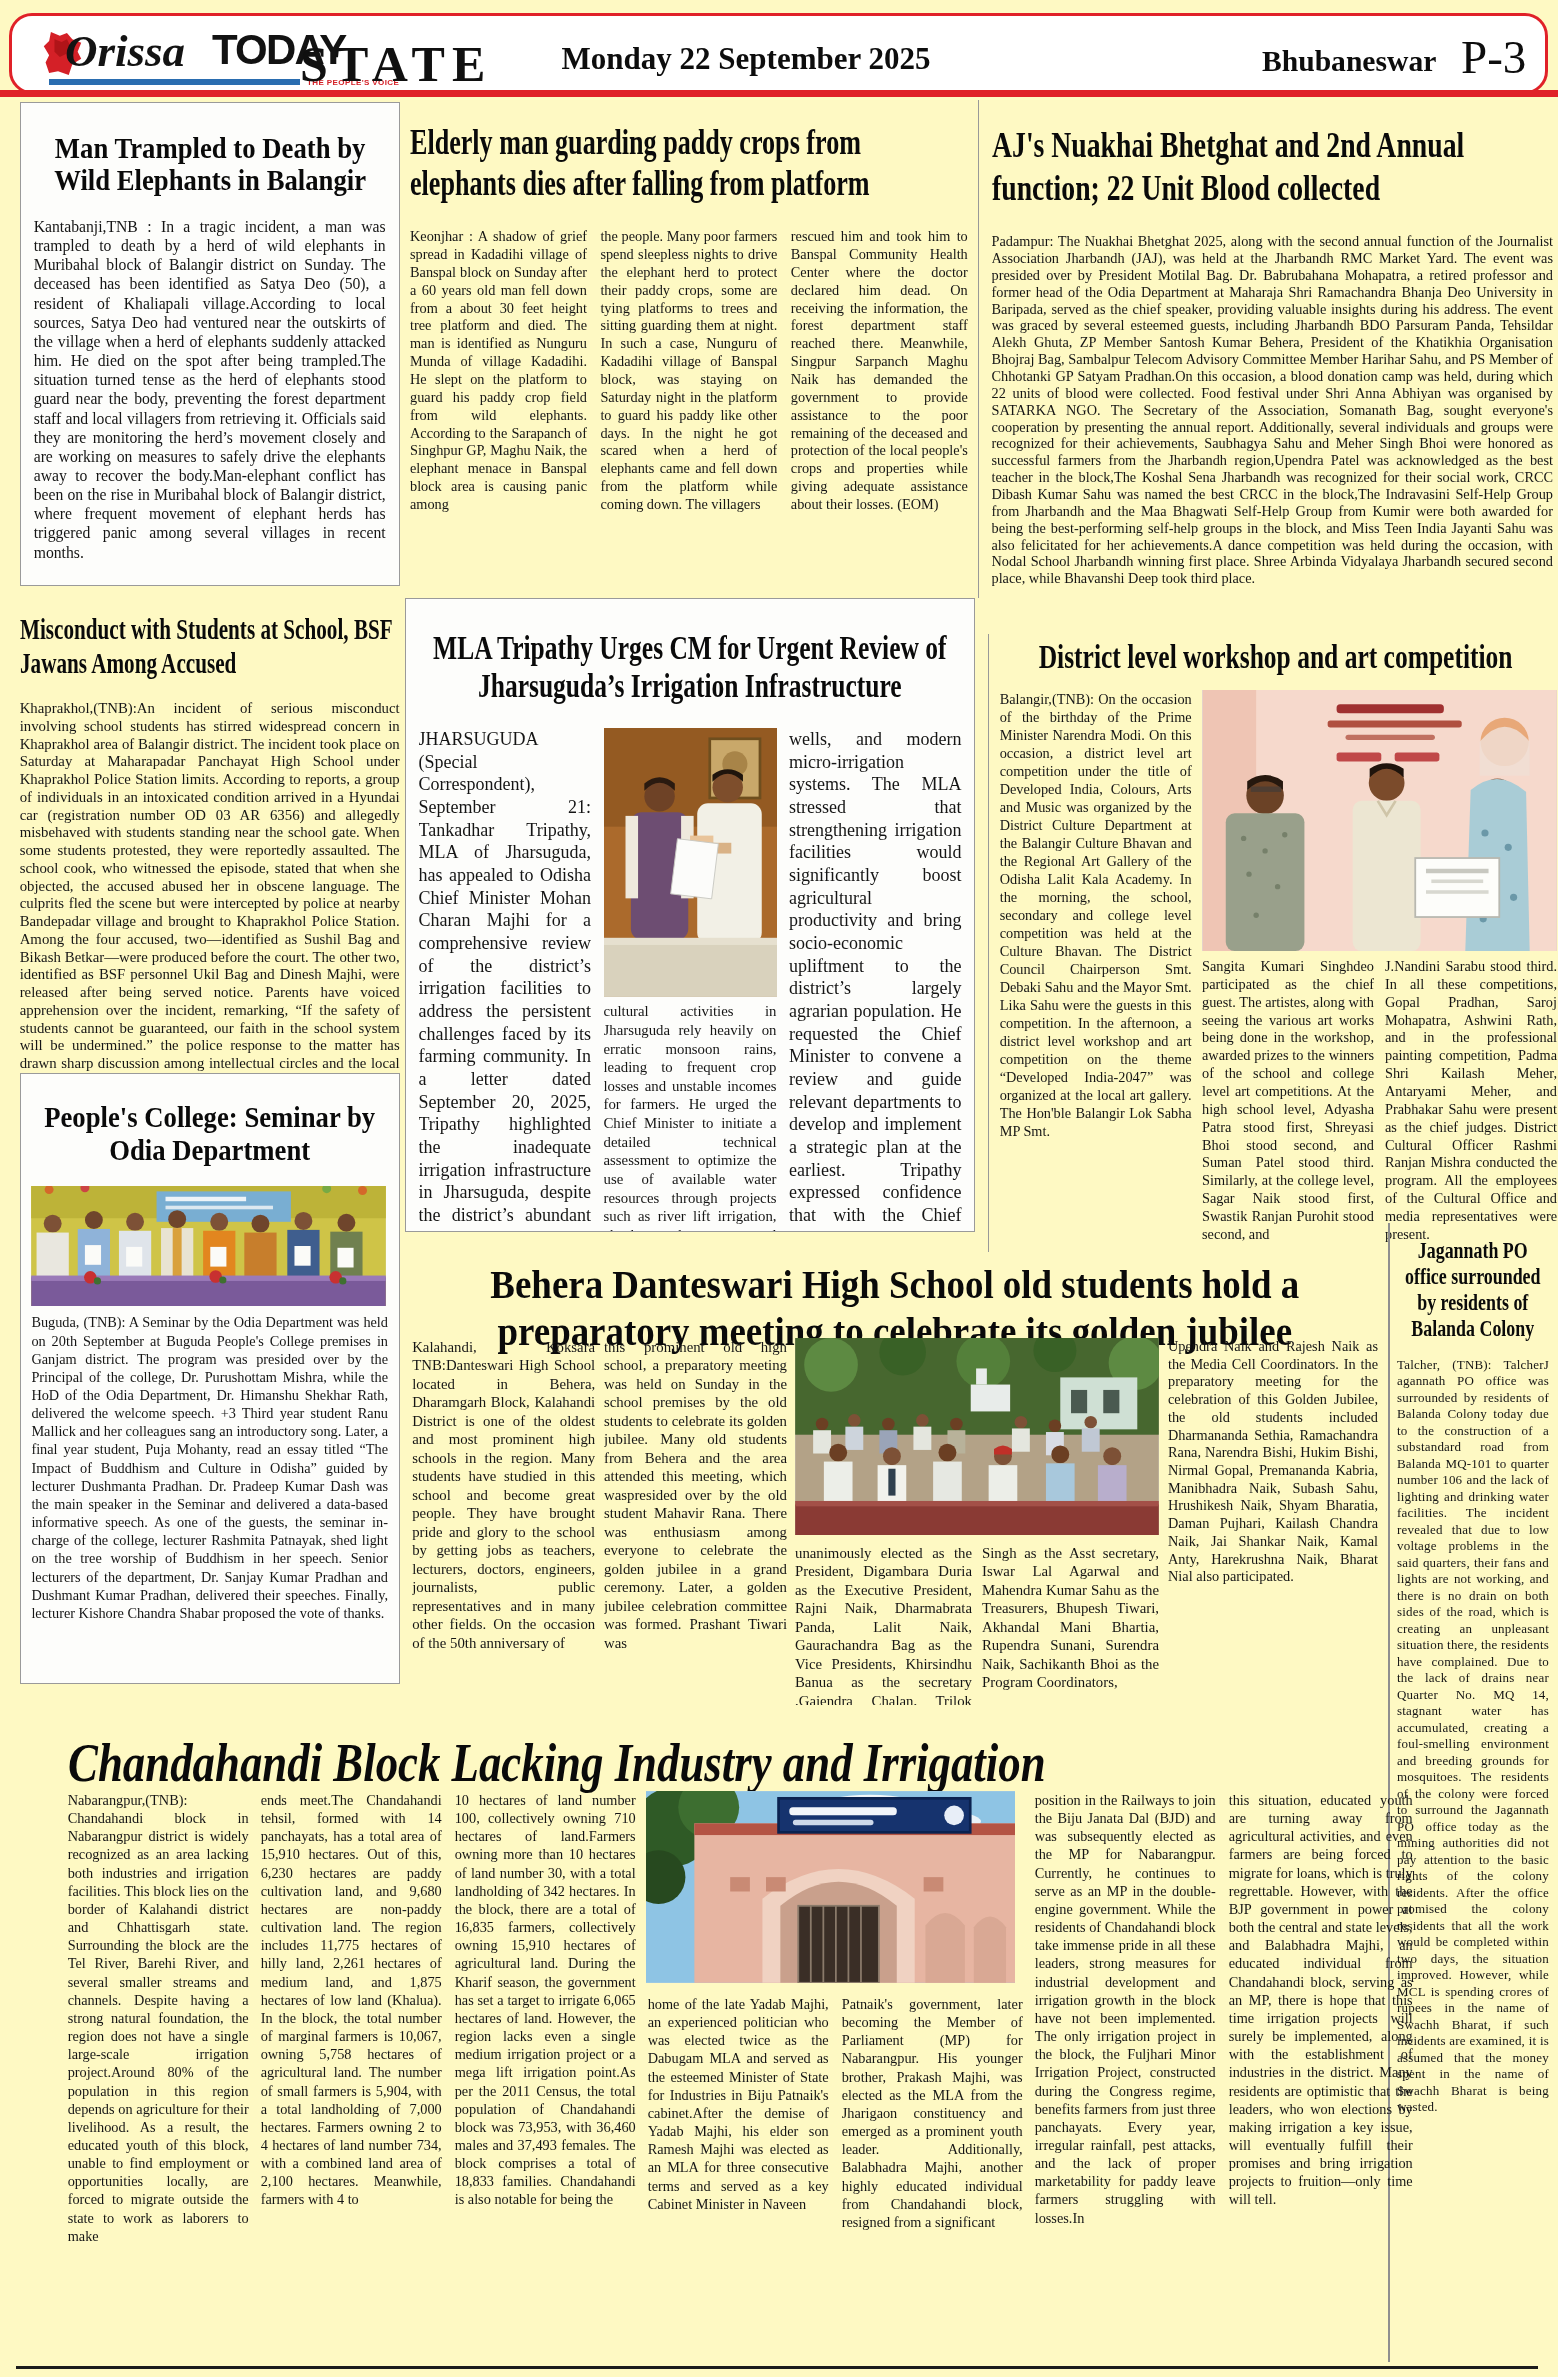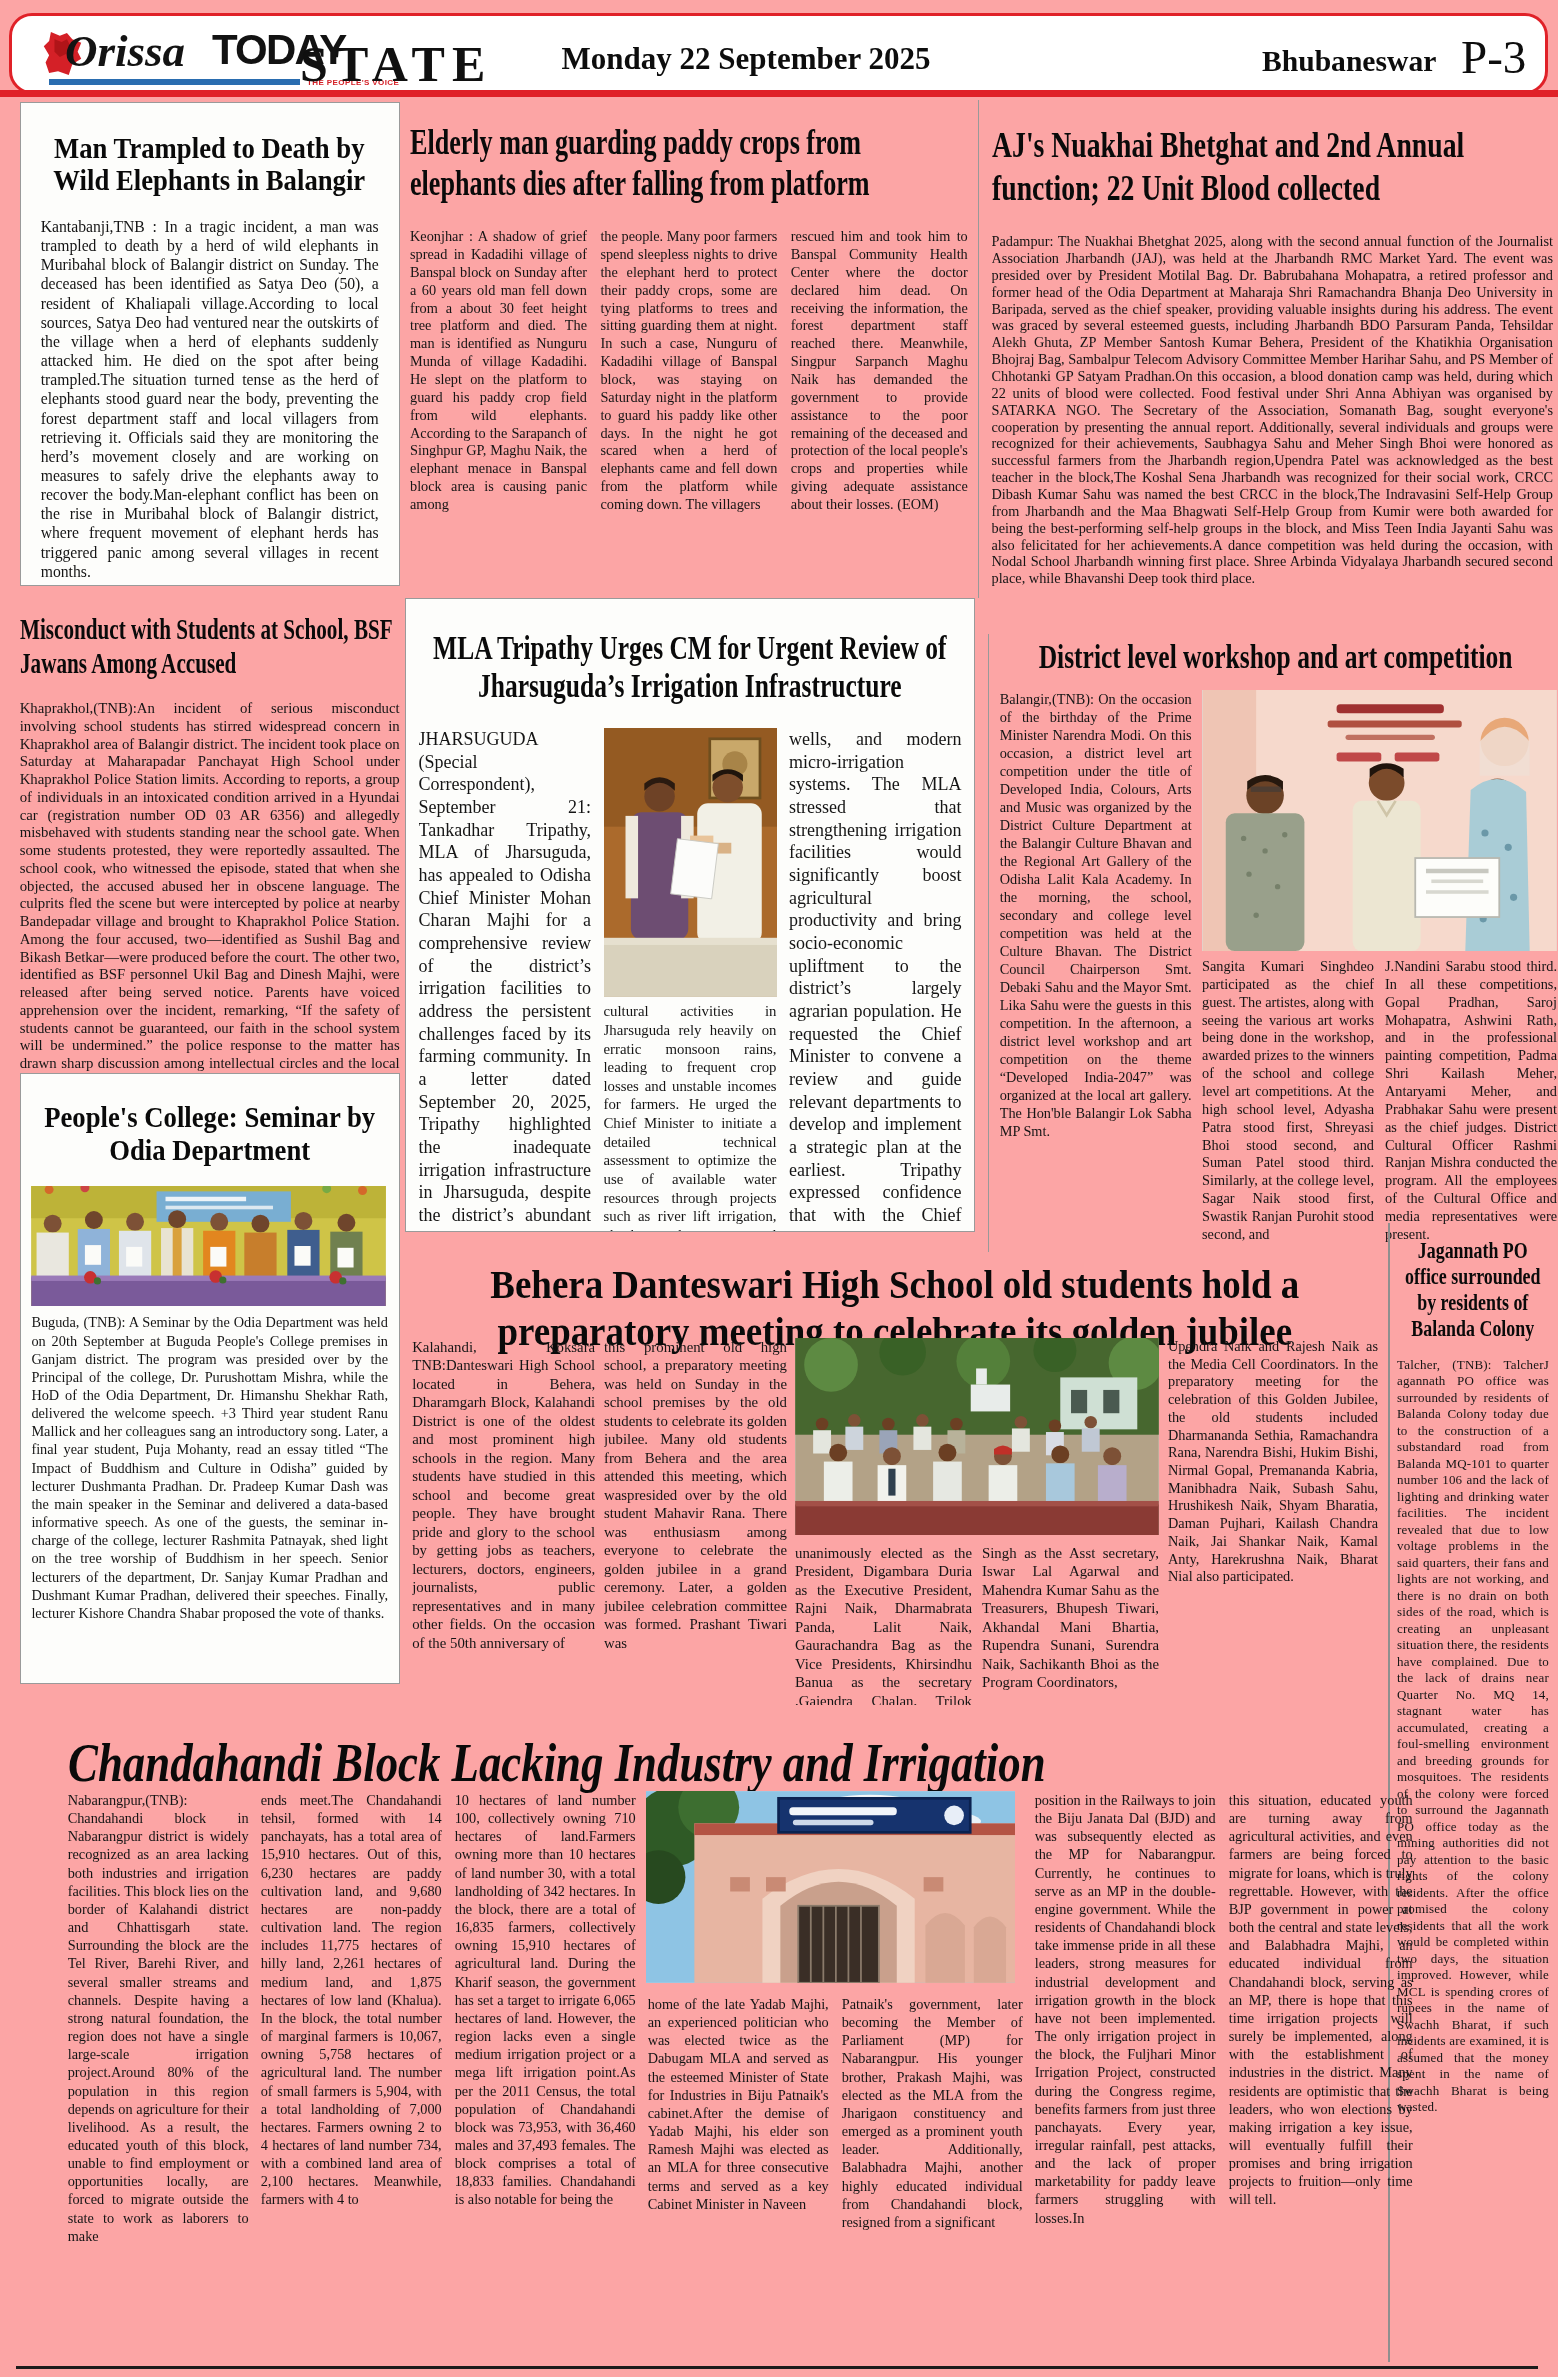--- a/index.html
+++ b/index.html
@@ -1,16 +1,16 @@
 <!DOCTYPE html>
 <html style="font-size:14.3px"><head>
 <meta charset="utf-8">
 <style>
   html,body{margin:0;padding:0;background:#ffffff;}
-  .page{position:relative;width:1558px;height:2377px;background:#fca5a5;
+  .page{position:relative;width:1558px;height:2377px;background:#fef9c3;
         font-family:"Liberation Serif",serif;color:#111;overflow:hidden;}
   
   .masthead{position:absolute;left:9px;top:12.5px;width:1533px;height:75px;
             border:3.6px solid #e02128;border-radius:23px;background:#fff;}
   .red-rule{position:absolute;left:0;top:90px;width:1558px;height:7.2px;background:#e02128;}
   .logo{position:absolute;left:30px;top:9px;width:358px;height:63px;}
   .logo-map{position:absolute;left:0;top:5.4px;}
   .logo-orissa{position:absolute;left:23px;top:0;font-style:italic;font-weight:700;font-size:45px;color:#131313;}
   .logo-today{position:absolute;left:170px;top:1.8px;font-family:"Liberation Sans",sans-serif;
               font-weight:700;font-size:42px;letter-spacing:-1.8px;color:#121212;}
@@ -33,21 +33,21 @@
   #hlB{font-size:29.6px;width:140%;transform:scaleX(.715);transform-origin:left top;line-height:1.14;}
   #hlC{font-size:30px;width:112%;margin-left:-6%;transform:scaleX(.89);transform-origin:center top;text-align:center;}
   #hlD{font-size:35px;width:134%;transform:scaleX(.746);transform-origin:left top;line-height:1.16;}
   #hlE{font-size:34px;width:134%;margin-left:-17%;transform:scaleX(.75);transform-origin:center top;text-align:center;line-height:1.12;}
   #hlF{font-size:36px;width:130%;transform:scaleX(.77);transform-origin:left top;line-height:1.18;}
   #hlG{font-size:34px;width:134%;margin-left:-17%;transform:scaleX(.75);transform-origin:center top;text-align:center;}
   #hlH{font-size:41px;width:112%;margin-left:-6%;transform:scaleX(.9);transform-origin:center top;text-align:center;line-height:1.13;}
   #hlI{font-size:22.4px;width:126%;margin-left:-13%;transform:scaleX(.8);transform-origin:center top;text-align:center;line-height:1.16;}
   #hlJ{font-size:54px;font-style:italic;width:120%;transform:scaleX(.83);transform-origin:left top;}
   
-  #artA{left:19.7px;top:102px;width:380px;height:484px;padding:9px 20px;box-sizing:border-box;}
+  #artA{left:19.7px;top:102px;width:380px;height:484px;padding:9px 13px;box-sizing:border-box;}
   #artA .body{font-size:15.7px;line-height:1.22;margin-top:9px;}
   #artB{left:19.7px;top:593px;width:380px;height:478px;}
   #artB .body{font-size:14.8px;line-height:1.2;margin-top:7.2px;}
   #artC{left:19.7px;top:1073px;width:380px;height:611px;padding:7.2px 10.7px;box-sizing:border-box;}
   #artC .body{font-size:14.3px;line-height:1.27;margin-top:7.2px;}
   #artD{left:410px;top:100px;width:559px;height:494px;}
   #artD .cols{display:flex;gap:13.4px;margin-top:9px;}
   #artD .col{width:177px;height:398px;font-size:14.3px;line-height:1.25;}
   #artE{left:405px;top:598px;width:570px;height:634px;padding:7.2px 12.5px;box-sizing:border-box;}
   #artE .cols{display:flex;gap:12.5px;margin-top:9px;}

